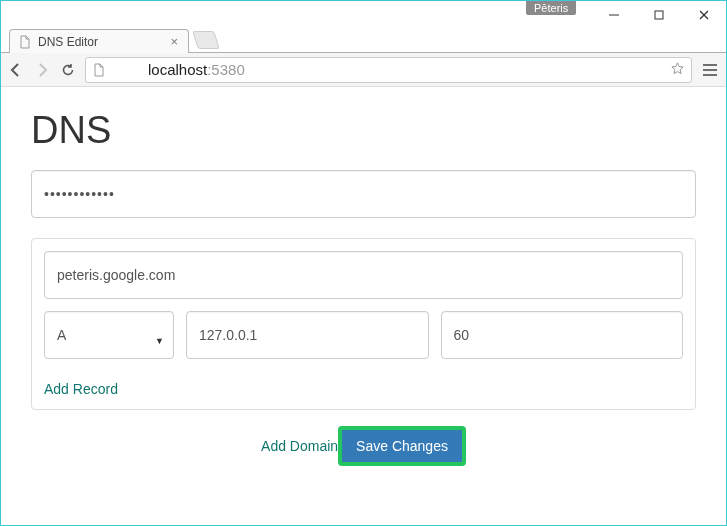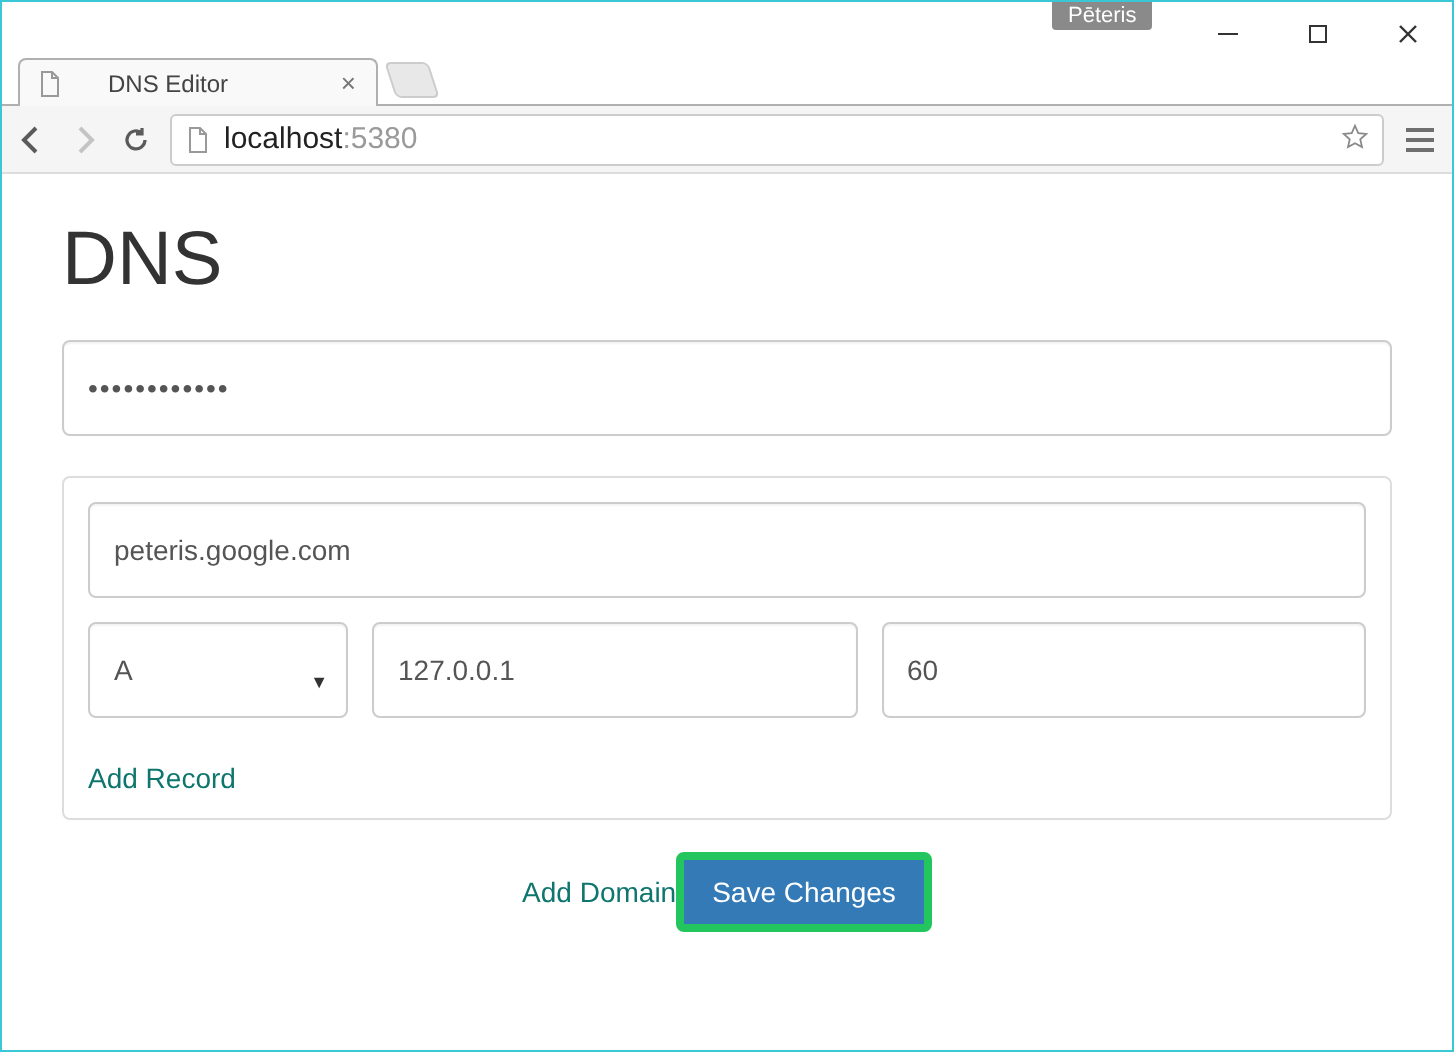--- a/index.html
+++ b/index.html
@@ -1,38 +1,38 @@
 <!DOCTYPE html>
 <html><head>
 <meta charset="utf-8">
 <style>
 * { box-sizing: border-box; margin: 0; padding: 0; }
 body { font-family: "Segoe UI", Arial, sans-serif; font-size: 13px; background: #fff; width: 727px; height: 526px; overflow: hidden; border: 1px solid #3cc7d6; position: relative; }
 
 
-.titlebar { height: 30px; background: #fff; display: flex; justify-content: flex-end; align-items: flex-end; padding-right: 0; }
+.titlebar { height: 30px; background: #fff; display: flex; justify-content: flex-end; align-items: flex-start; padding-right: 0; }
 .titlebar .user-tag { position: absolute; top: 0; left: 525px; background: #8a8a8a; color: #fff; font-size: 11px; padding: 1px 8px; border-radius: 0 0 2px 2px; }
 .win-btn { width: 45px; height: 28px; display: flex; align-items: center; justify-content: center; font-size: 14px; color: #333; }
 .win-btn svg { width: 10px; height: 10px; }
 
 
 .tabstrip { height: 28px; background: #fff; display: flex; align-items: flex-end; padding-left: 8px; border-bottom: 1px solid #b0b0b0; margin-top: -6px;}
-.tab { display: flex; align-items: center; gap: 22px; background: #f9f9f9; border: 1px solid #b0b0b0; border-bottom: none; border-radius: 4px 4px 0 0; padding: 4px 10px 4px 8px; font-size: 12px; color: #444; position: relative; top: 1px; min-width: 180px; }
+.tab { display: flex; align-items: center; gap: 6px; background: #f9f9f9; border: 1px solid #b0b0b0; border-bottom: none; border-radius: 4px 4px 0 0; padding: 4px 10px 4px 8px; font-size: 12px; color: #444; position: relative; top: 1px; min-width: 180px; }
 .tab-favicon { width: 14px; height: 14px; display: inline-flex; align-items: center; justify-content: center; }
 .tab-title { flex: 1; }
 .tab-close { color: #777; font-size: 13px; }
 .newtab { width: 22px; height: 18px; background: #e8e8e8; border: 1px solid #ccc; border-radius: 3px; margin-left: 6px; margin-bottom: 3px; transform: skewX(18deg); }
 
 
 .addr-row { height: 34px; background: #f5f5f5; border-bottom: 1px solid #ddd; display: flex; align-items: center; padding: 0 6px; gap: 8px; }
 .nav-icon { width: 18px; height: 18px; display: flex; align-items: center; justify-content: center; color: #5a5a5a; }
 .nav-icon.disabled { color: #bdbdbd; }
 .omnibox { flex: 1; display: flex; align-items: center; border: 1px solid #ccc; border-radius: 3px; background: #fff; height: 26px; padding: 0 6px; gap: 6px; }
 .omnibox .page-icon { color: #888; display: flex; }
-.omnibox .url { font-size: 15px; color: #222; flex: 1; font-family: Arial, sans-serif; }
+.omnibox .url { font-size: 15px; color: #222; flex: 1; font-family: Arial, sans-serif; margin-left: 36px; }
 .omnibox .url .port { color: #9a9a9a; }
 .omnibox .star { color: #888; }
 .hamburger { width: 20px; display: flex; flex-direction: column; gap: 3px; align-items: center; justify-content: center; }
 .hamburger span { display: block; width: 14px; height: 2px; background: #6f6f6f; }
 
 
 .page { padding: 22px 30px; font-family: "Helvetica Neue", Arial, sans-serif; }
 h1 { font-size: 38px; font-weight: 500; color: #333; margin-bottom: 18px; }
 .alert-success { background: #dff0d8; border: 1px solid #d6e9c6; color: #3c763d; border-radius: 4px; padding: 12px 16px; font-size: 14px; margin-bottom: 18px; }
 .form-control { width: 100%; border: 1px solid #ccc; border-radius: 4px; padding: 8px 12px; font-size: 14px; height: 48px; background: #fff; color: #555; box-shadow: inset 0 1px 1px rgba(0,0,0,0.05); font-family: inherit; }

